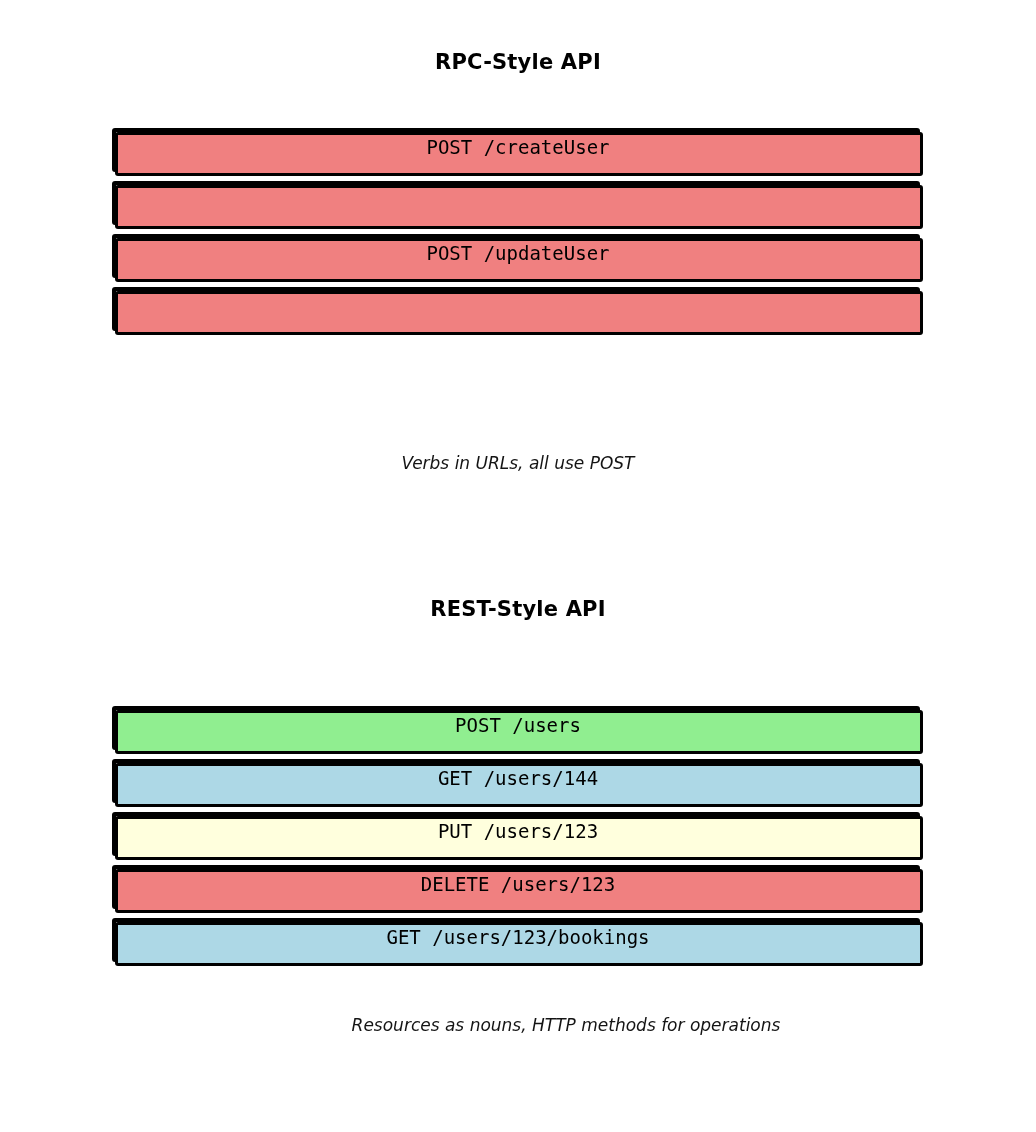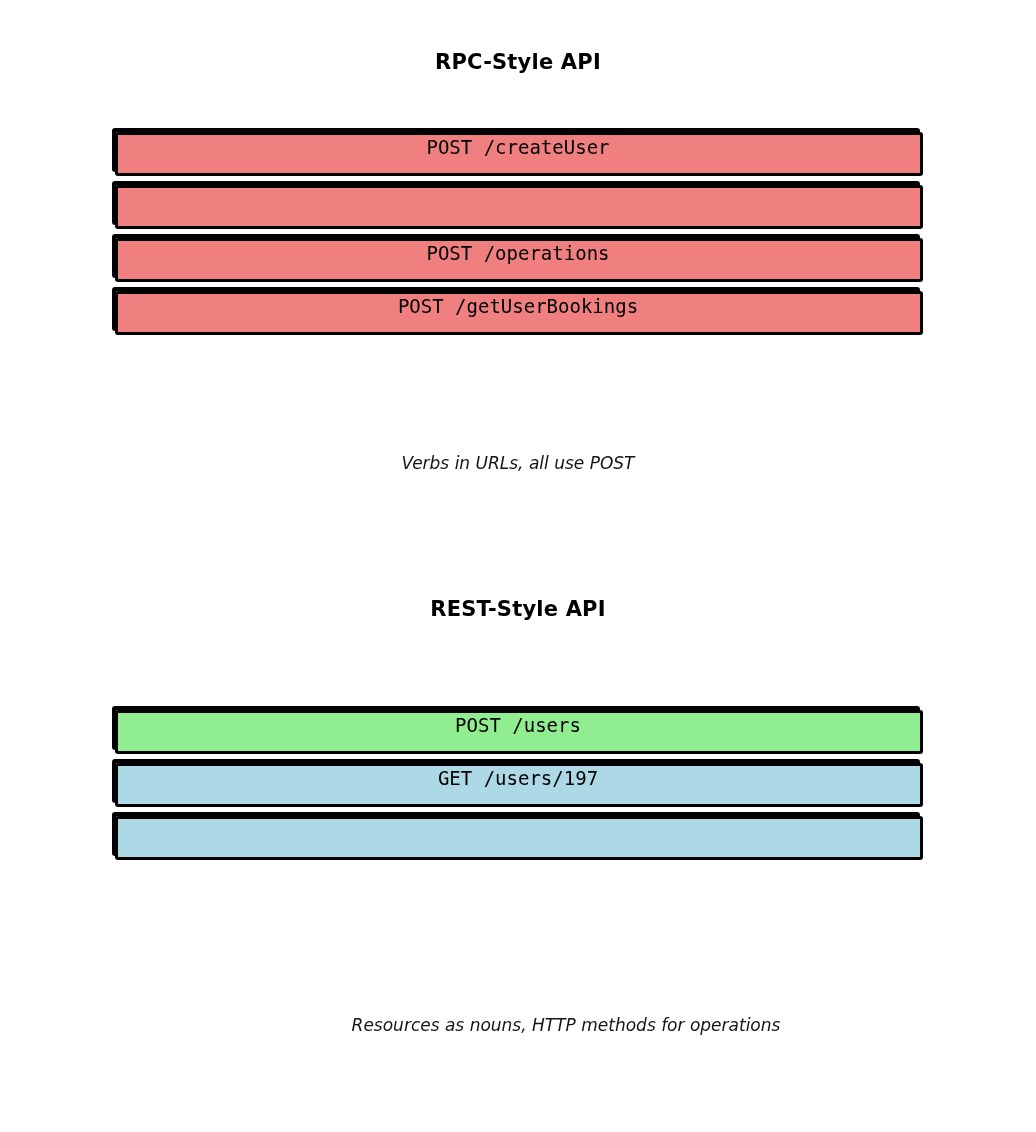--- a/index.html
+++ b/index.html
@@ -129,54 +129,64 @@
     </div>
 
     <div class="endpoint-row">
       <div class="endpoint-stroke"></div>
       <div class="endpoint-fill" style="background-color: rgb(240, 128, 128);"></div>
     </div>
 
     <div class="endpoint-row">
       <div class="endpoint-stroke"></div>
       <div class="endpoint-fill" style="background-color: rgb(240, 128, 128);"></div>
-      <div class="endpoint-label">POST /operations</div>
+      <div class="endpoint-label">POST /updateUser</div>
     </div>
 
 
     <div class="endpoint-row">
       <div class="endpoint-stroke"></div>
       <div class="endpoint-fill" style="background-color: rgb(240, 128, 128);"></div>
-      <div class="endpoint-label">POST /getUserBookings</div>
     </div>
 
   </div>
 
   <div class="caption" id="caption-rpc">Verbs in URLs, all use POST</div>
 
   <div class="section-title" id="title-rest">REST-Style API</div>
 
   <div class="box-group" id="group-rest">
 
     <div class="endpoint-row">
       <div class="endpoint-stroke"></div>
       <div class="endpoint-fill" style="background-color: rgb(144, 238, 144);"></div>
       <div class="endpoint-label">POST /users</div>
     </div>
 
     <div class="endpoint-row">
       <div class="endpoint-stroke"></div>
       <div class="endpoint-fill" style="background-color: rgb(173, 216, 230);"></div>
-      <div class="endpoint-label">GET /users/197</div>
+      <div class="endpoint-label">GET /users/144</div>
     </div>
 
+    <div class="endpoint-row">
+      <div class="endpoint-stroke"></div>
+      <div class="endpoint-fill" style="background-color: rgb(255, 255, 221);"></div>
+      <div class="endpoint-label">PUT /users/123</div>
+    </div>
 
+    <div class="endpoint-row">
+      <div class="endpoint-stroke"></div>
+      <div class="endpoint-fill" style="background-color: rgb(240, 128, 128);"></div>
+      <div class="endpoint-label">DELETE /users/123</div>
+    </div>
 
     <div class="endpoint-row">
       <div class="endpoint-stroke"></div>
       <div class="endpoint-fill" style="background-color: rgb(173, 216, 230);"></div>
+      <div class="endpoint-label">GET /users/123/bookings</div>
     </div>
 
   </div>
 
   <div class="caption" id="caption-rest">Resources as nouns, HTTP methods for operations</div>
 
 </div>
 
 </body></html>

